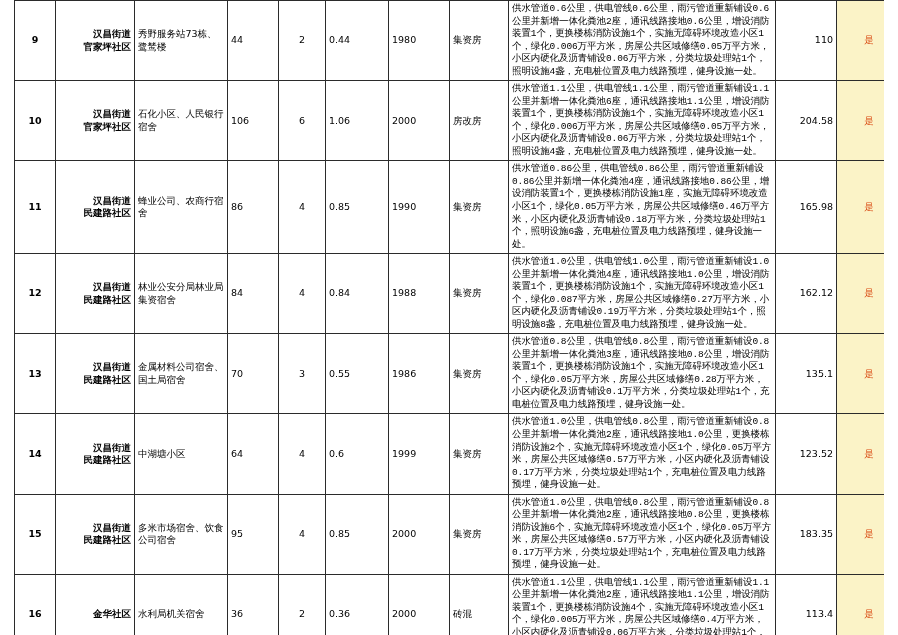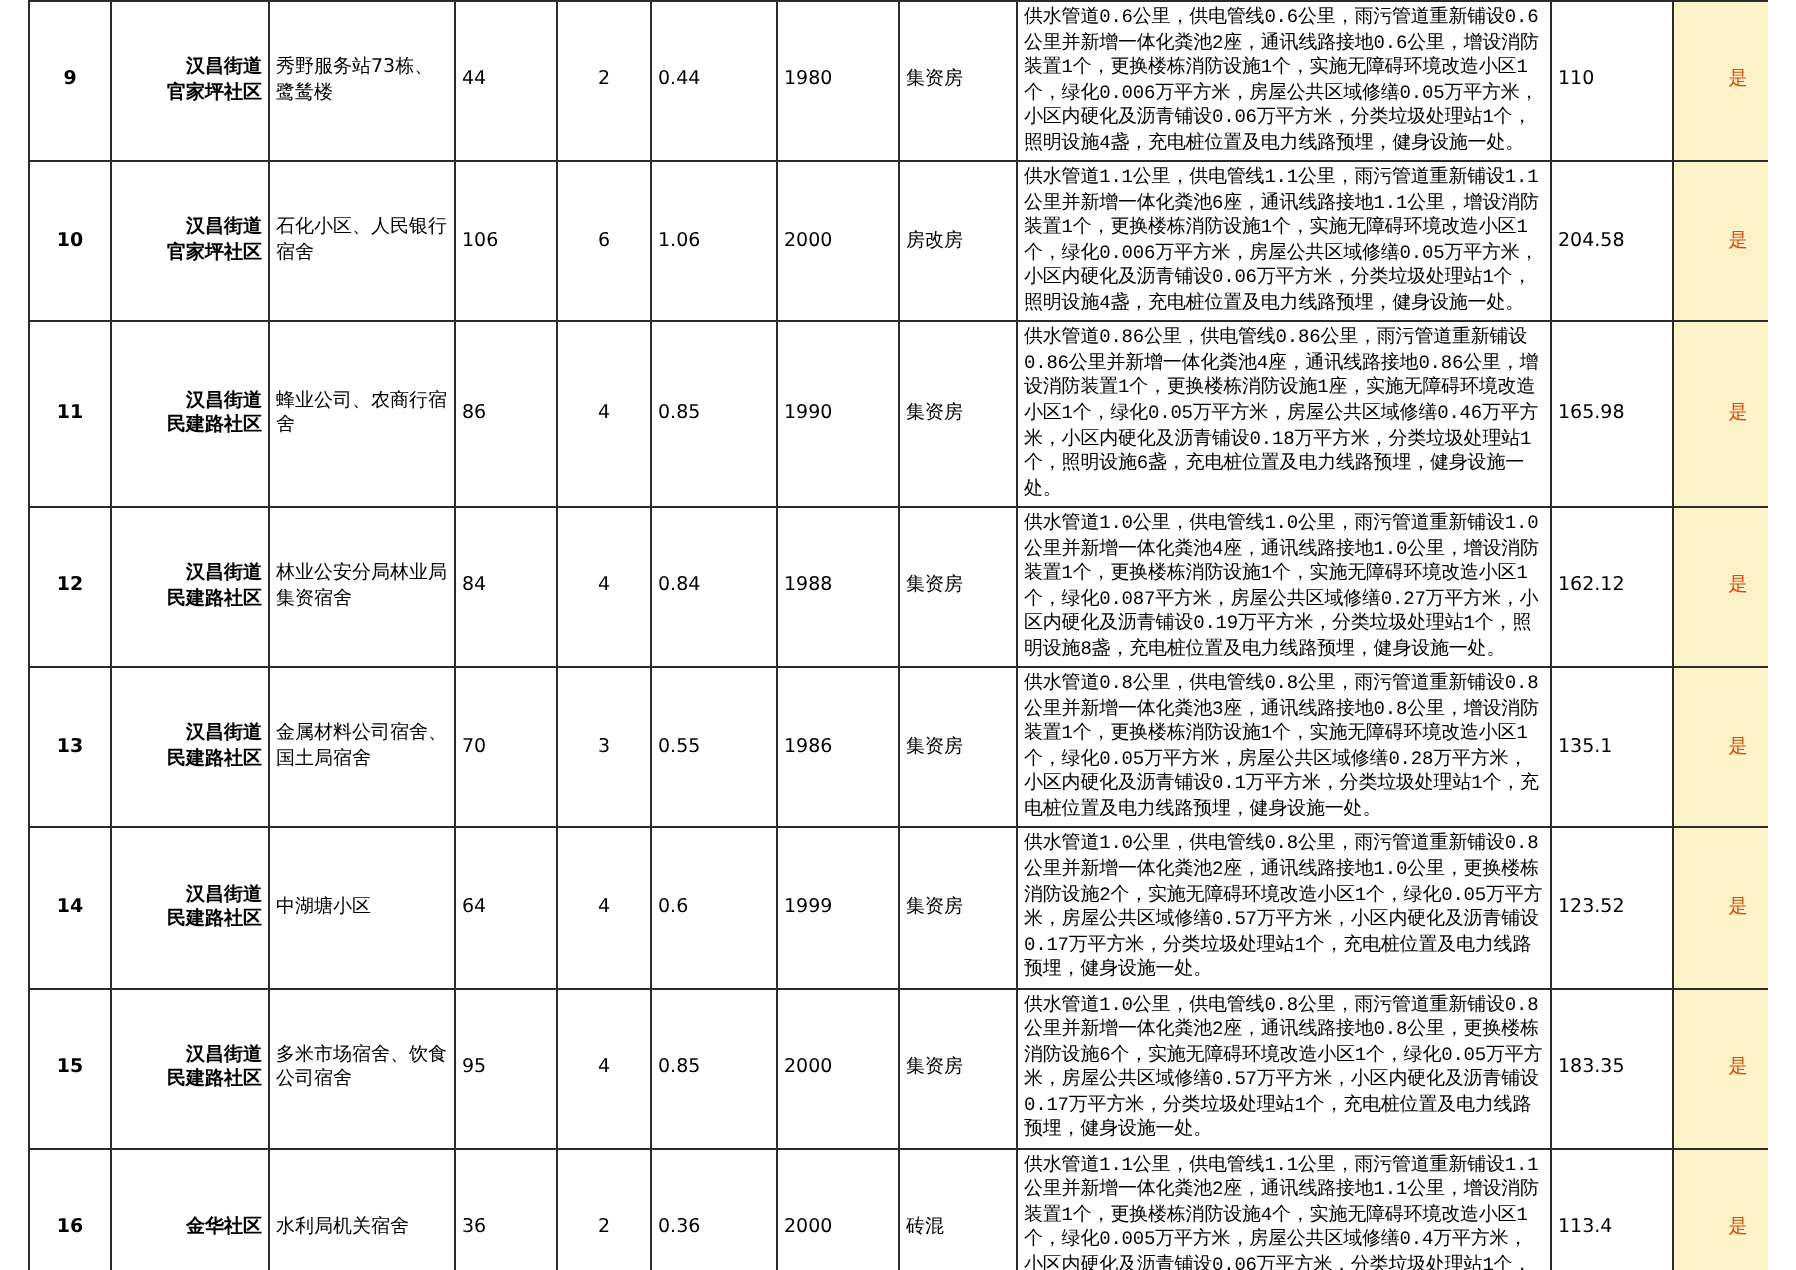--- a/index.html
+++ b/index.html
@@ -82,21 +82,21 @@
   td.c-content {
     width: 260px;
     text-align: left;
     font-size: 9.2px;
     line-height: 1.3;
     letter-spacing: -0.1px;
     font-family: Liberation Mono, monospace;
   }
   td.c-cost {
     width: 54px;
-    text-align: left;
+    text-align: right;
     font-size: 10.5px;
   }
   td.c-flag {
     width: 58px;
     text-align: center;
     font-size: 10.5px;
     color: #d94a12;
     background: #fbf3c7;
   }
   .nowrapcell {

